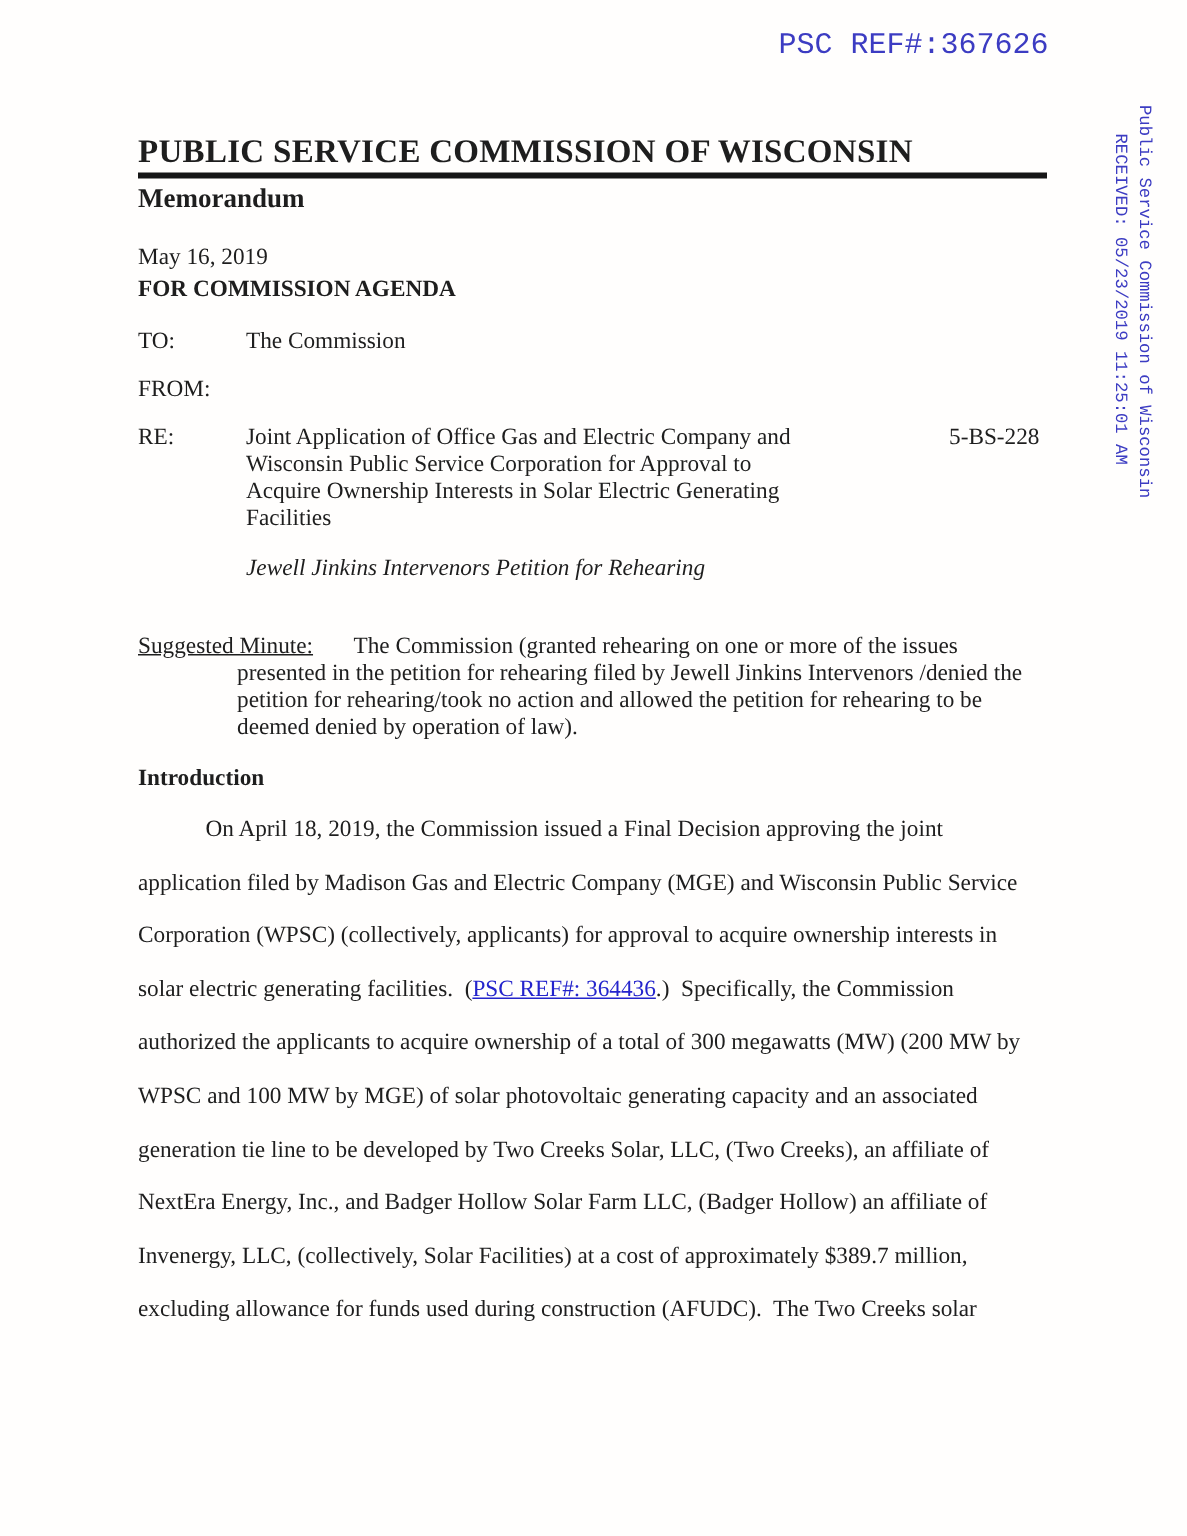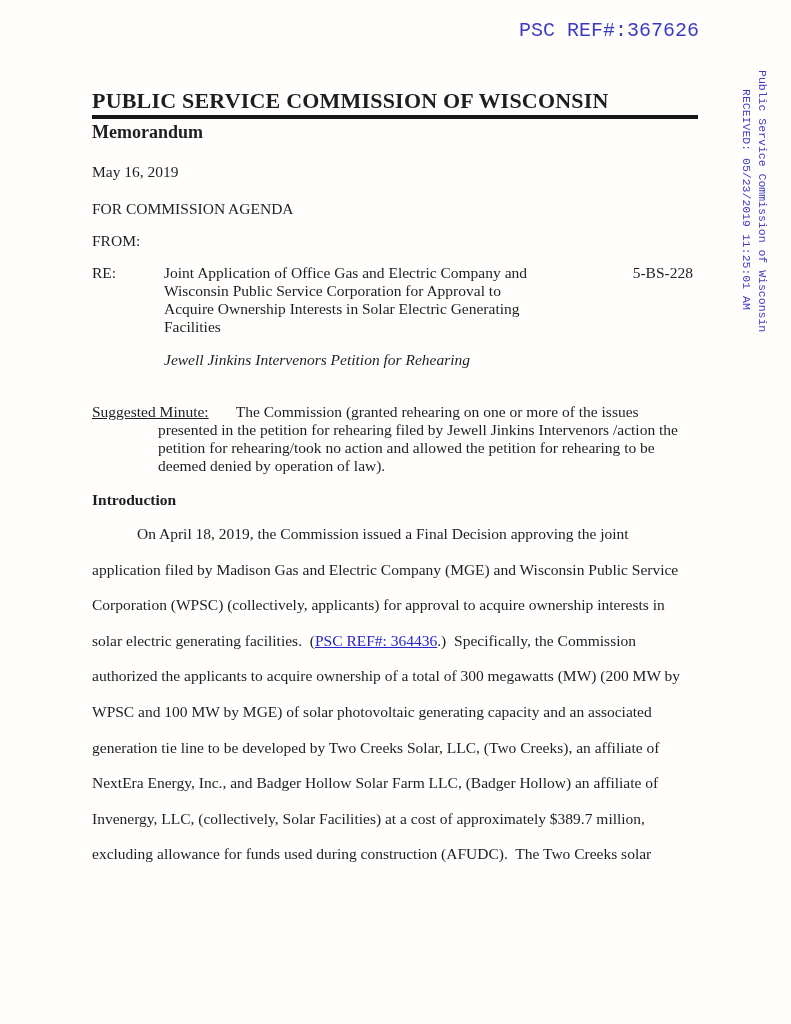--- a/index.html
+++ b/index.html
@@ -62,22 +62,22 @@
     border-bottom: 4px solid #161616;
   }
   .subtitle {
     margin-top: 2px;
     font-size: 18px;
     line-height: 22px;
     font-weight: bold;
   }
   .date { margin-top: 20px; }
   .agenda {
-    margin-top: 19px;
-    font-weight: normal;
+    margin-top: 3px;
+    font-weight: bold;
   }
   .row {
     margin-top: 17px;
     display: grid;
     grid-template-columns: 72px 1fr;
   }
   .row.from, .row.re { margin-top: 14px; }
   .row.re { position: relative; }
   .docket {
     position: absolute;
@@ -123,37 +123,41 @@
 
   <div class="content">
 
     <h1 class="title">PUBLIC SERVICE COMMISSION OF WISCONSIN</h1>
     <div class="subtitle">Memorandum</div>
 
     <div class="date">May 16, 2019</div>
 
     <div class="agenda">FOR COMMISSION AGENDA</div>
 
+    <div class="row to">
+      <div class="lbl">TO:</div>
+      <div class="val">The Commission</div>
+    </div>
 
     <div class="row from">
       <div class="lbl">FROM:</div>
     </div>
 
     <div class="row re">
       <div class="lbl">RE:</div>
       <div class="val">
         <div>Joint Application of Office Gas and Electric Company and</div>
         <div>Wisconsin Public Service Corporation for Approval to</div>
         <div>Acquire Ownership Interests in Solar Electric Generating</div>
         <div>Facilities</div>
         <div class="re-sub">Jewell Jinkins Intervenors Petition for Rehearing</div>
       </div>
       <div class="docket">5-BS-228</div>
     </div>
 
-    <div class="sm"><span class="sm-label">Suggested Minute:</span><span class="sm-gap"></span><span>The Commission (granted rehearing on one or more of the issues presented in the petition for rehearing filed by Jewell Jinkins Intervenors /action the petition for rehearing/took no action and allowed the petition for rehearing to be deemed denied by operation of law).</span></div>
+    <div class="sm"><span class="sm-label">Suggested Minute:</span><span class="sm-gap"></span><span>The Commission (granted rehearing on one or more of the issues presented in the petition for rehearing filed by Jewell Jinkins Intervenors /denied the petition for rehearing/took no action and allowed the petition for rehearing to be deemed denied by operation of law).</span></div>
 
     <div class="heading">Introduction</div>
 
     <p class="body-para"><span>On April 18, 2019, the Commission issued a Final Decision approving the joint application filed by Madison Gas and Electric Company (MGE) and Wisconsin Public Service Corporation (WPSC) (collectively, applicants) for approval to acquire ownership interests in solar electric generating facilities.  (</span><a class="link">PSC REF#: 364436</a><span>.)  Specifically, the Commission authorized the applicants to acquire ownership of a total of 300 megawatts (MW) (200 MW by WPSC and 100 MW by MGE) of solar photovoltaic generating capacity and an associated generation tie line to be developed by Two Creeks Solar, LLC, (Two Creeks), an affiliate of NextEra Energy, Inc., and Badger Hollow Solar Farm LLC, (Badger Hollow) an affiliate of Invenergy, LLC, (collectively, Solar Facilities) at a cost of approximately $389.7 million, excluding allowance for funds used during construction (AFUDC).  The Two Creeks solar</span></p>
 
   </div>
 </div>
 
 </body></html>

